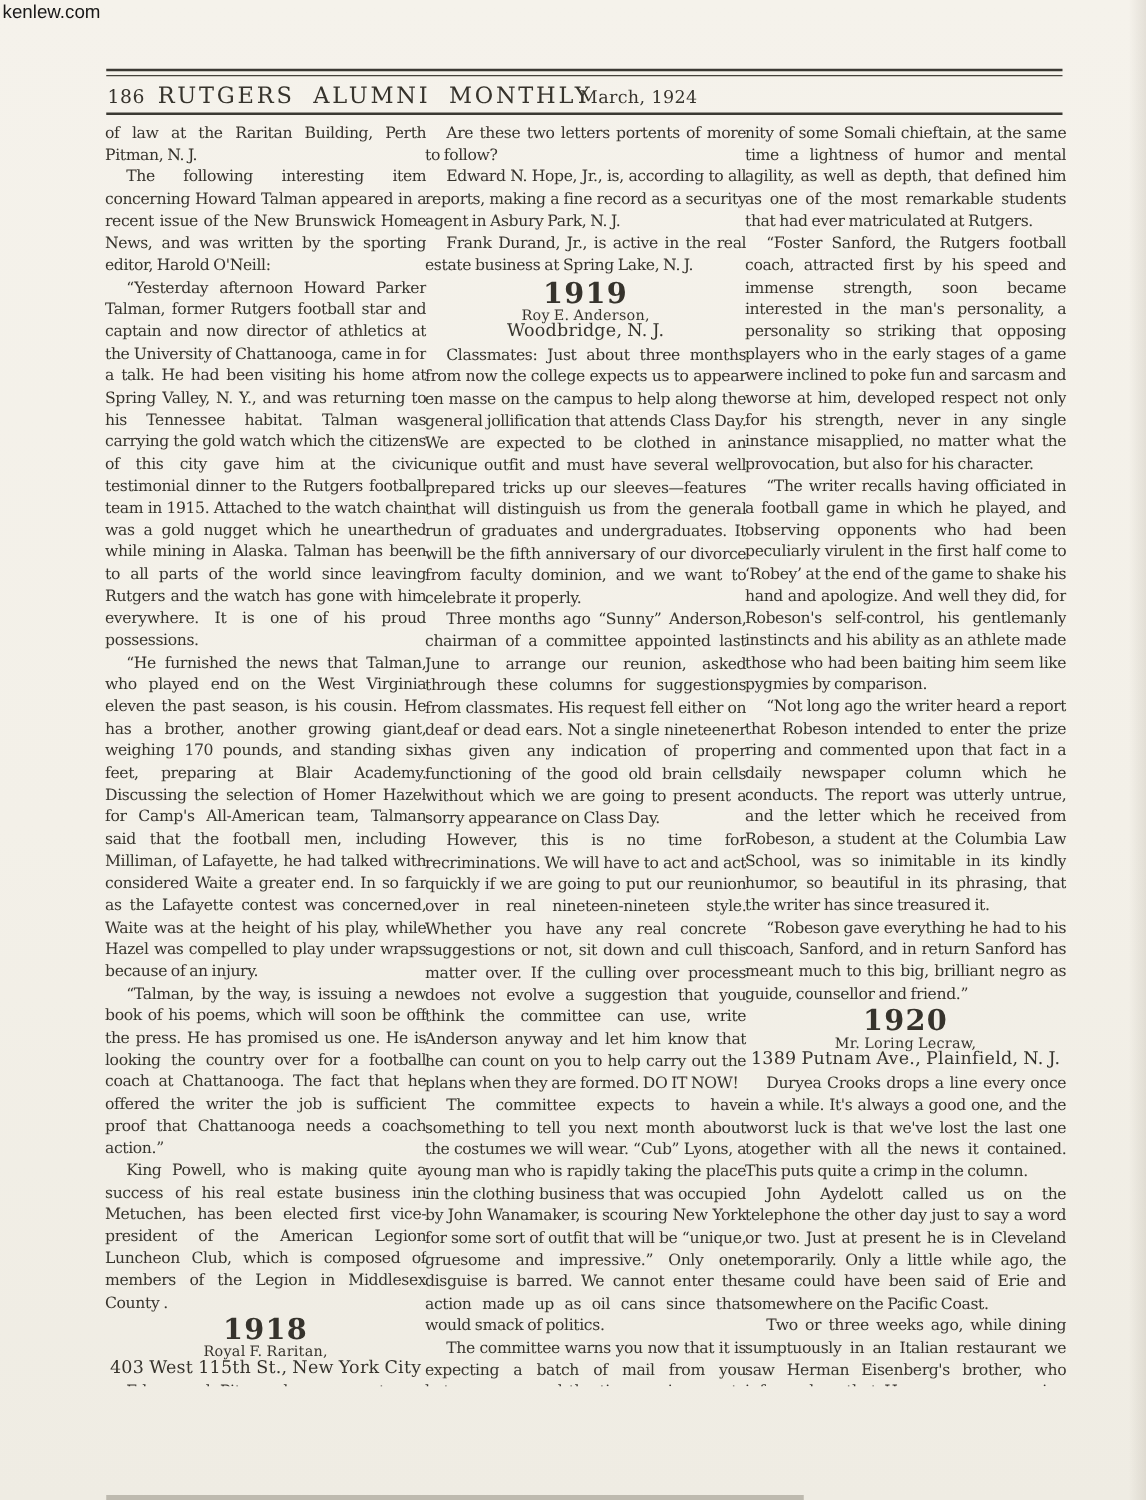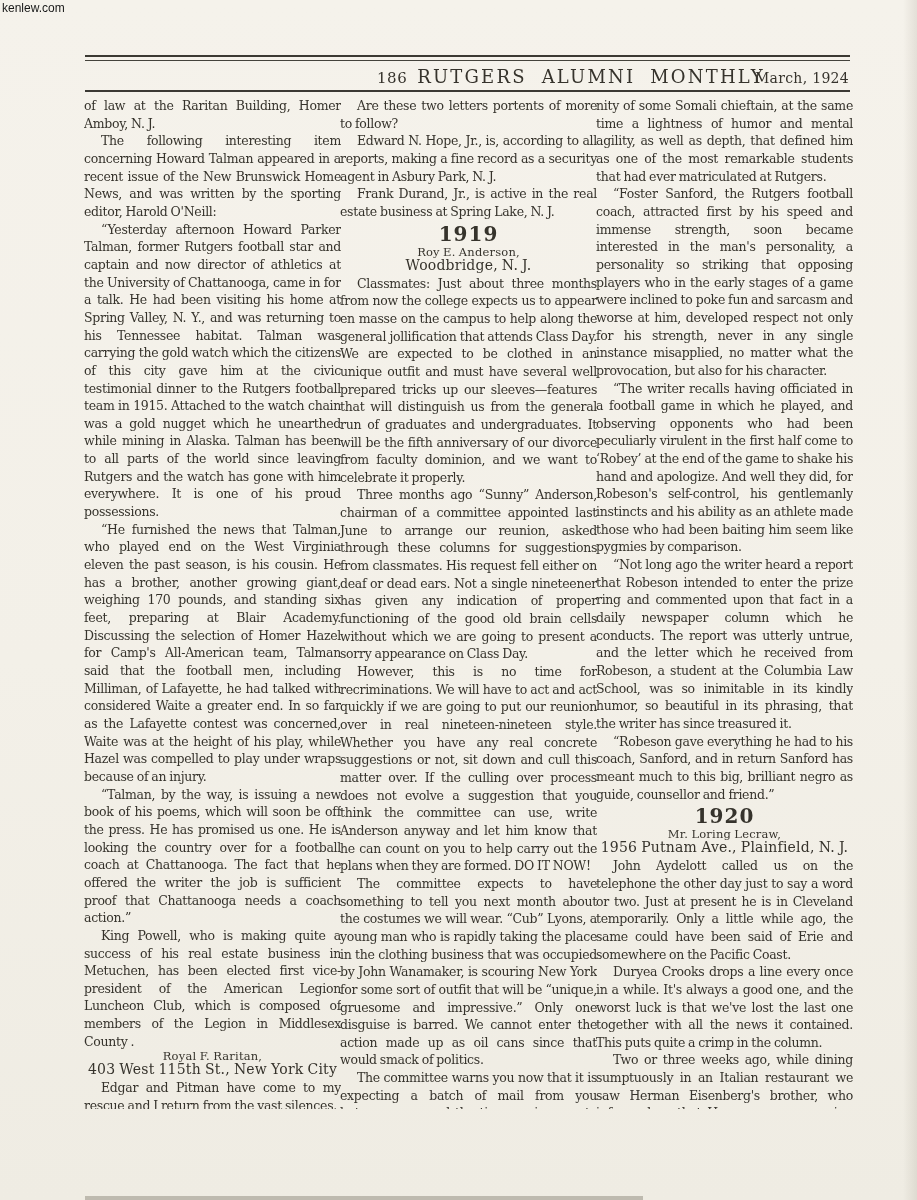--- a/index.html
+++ b/index.html
@@ -5,43 +5,43 @@
   html,body{margin:0;padding:0;}
   body{
     width:917px;height:1200px;position:relative;overflow:hidden;
     background:linear-gradient(180deg,#f5f2eb 0%,#f3f0e8 55%,#efece3 100%);
     font-family:"DejaVu Serif", serif;color:#36332c;
   }
   .page{position:absolute;inset:0;}
   .watermark{
     position:absolute;top:1px;left:2px;
     font-family:"Liberation Sans", sans-serif;
-    font-size:12px;color:#181818;
+    font-size:15px;color:#181818;
   }
   .header{position:absolute;left:85px;width:765px;top:55px;}
   .rule-double{height:3px;border-top:2.5px solid #3b3933;border-bottom:1px solid #45433c;}
-  .header-row{display:flex;justify-content:flex-end;align-items:baseline;padding:5px 1px 3px 1px;}
+  .header-row{display:flex;justify-content:flex-start;align-items:baseline;padding:5px 1px 3px 1px;}
   .page-number{font-size:15px;letter-spacing:.5px;}
   .journal-title{font-size:18px;letter-spacing:2.2px;word-spacing:7px;transform:translateX(10px);}
   .issue-date{font-size:14px;letter-spacing:.3px;}
   .rule-single{border-top:2px solid #3b3933;}
 
   .col{
     position:absolute;top:97px;width:257px;height:1012px;overflow:hidden;
     font-size:12.5px;line-height:17.65px;text-align:justify;
     letter-spacing:-0.3px;word-spacing:-0.6px;
   }
   .col-1{left:84px;}
   .col-2{left:340px;}
   .col-3{left:596px;}
 
   p{margin:0;}
   .para{text-indent:17px;}
   .cont{text-indent:0;}
-  .yr{font-size:20px;font-weight:bold;text-align:center;line-height:23px;margin-top:2px;letter-spacing:1px;text-indent:0;}
+  .yr{font-size:23px;font-weight:bold;text-align:center;line-height:23px;margin-top:2px;letter-spacing:1px;text-indent:0;}
   .nm{font-size:11.5px;font-weight:normal;text-align:center;line-height:13px;text-indent:0;letter-spacing:.2px;}
   .ad{font-size:14px;font-weight:normal;text-align:center;line-height:13px;margin-bottom:3px;text-indent:0;letter-spacing:.2px;}
 
   .edge-right{position:absolute;right:0;top:0;bottom:0;width:14px;
     background:linear-gradient(90deg,rgba(0,0,0,0),rgba(120,110,95,.14));}
   .bottom-scan-shadow{position:absolute;left:85px;width:558px;bottom:0;height:4px;
     background:#8d877b;opacity:.5;}
 </style>
 </head>
 <body>
@@ -54,26 +54,27 @@
     <div class="rule-double"></div>
     <div class="header-row">
       <span class="page-number">186</span>
       <span class="journal-title">RUTGERS ALUMNI MONTHLY</span>
       <span class="issue-date">March, 1924</span>
     </div>
     <div class="rule-single"></div>
   </div>
 
   <div class="col col-1">
-    <p class="cont">of law at the Raritan Building, Homer Amboy, N. J.</p>
+    <p class="cont">of law at the Raritan Building, Perth Pitman, N. J.</p>
     <p class="para">The following interesting item concerning Howard Talman appeared in a recent issue of the New Brunswick Home News, and was written by the sporting editor, Harold O'Neill:</p>
     <p class="para">“Yesterday afternoon Howard Parker Talman, former Rutgers football star and captain and now director of athletics at the University of Chattanooga, came in for a talk.  He had been visiting his home at Spring Valley, N. Y., and was returning to his Tennessee habitat.  Talman was carrying the gold watch which the citizens of this city gave him at the civic testimonial dinner to the Rutgers football team in 1915.  Attached to the watch chain was a gold nugget which he unearthed while mining in Alaska.  Talman has been to all parts of the world since leaving Rutgers and the watch has gone with him everywhere.  It is one of his proud possessions.</p>
     <p class="para">“He furnished the news that Talman, who played end on the West Virginia eleven the past season, is his cousin.  He has a brother, another growing giant, weighing 170 pounds, and standing six feet, preparing at Blair Academy.  Discussing the selection of Homer Hazel for Camp's All-American team, Talman said that the football men, including Milliman, of Lafayette, he had talked with considered Waite a greater end.  In so far as the Lafayette contest was concerned, Waite was at the height of his play, while Hazel was compelled to play under wraps because of an injury.</p>
     <p class="para">“Talman, by the way, is issuing a new book of his poems, which will soon be off the press.  He has promised us one.  He is looking the country over for a football coach at Chattanooga.  The fact that he offered the writer the job is sufficient proof that Chattanooga needs a coach action.”</p>
     <p class="para">King Powell, who is making quite a success of his real estate business in Metuchen, has been elected first vice-president of the American Legion Luncheon Club, which is composed of members of the Legion in Middlesex County .</p>
+    <p class="yr">1918</p>
     <p class="nm">Royal F. Raritan,</p>
     <p class="ad">403 West 115th St., New York City</p>
     <p class="para">Edgar and Pitman have come to my rescue and I return from the vast silences.</p>
 
   </div>
 
   <div class="col col-2">
     <p class="para">Are these two letters portents of more to follow?</p>
     <p class="para">Edward N. Hope, Jr., is, according to all reports, making a fine record as a security agent in Asbury Park, N. J.</p>
     <p class="para">Frank Durand, Jr., is active in the real estate business at Spring Lake, N. J.</p>
@@ -89,22 +90,22 @@
   </div>
 
   <div class="col col-3">
     <p class="cont">nity of some Somali chieftain, at the same time a lightness of humor and mental agility, as well as depth, that defined him as one of the most remarkable students that had ever matriculated at Rutgers.</p>
     <p class="para">“Foster Sanford, the Rutgers football coach, attracted first by his speed and immense strength, soon became interested in the man's personality, a personality so striking that opposing players who in the early stages of a game were inclined to poke fun and sarcasm and worse at him, developed respect not only for his strength, never in any single instance misapplied, no matter what the provocation, but also for his character.</p>
     <p class="para">“The writer recalls having officiated in a football game in which he played, and observing opponents who had been peculiarly virulent in the first half come to ‘Robey’ at the end of the game to shake his hand and apologize.  And well they did, for Robeson's self-control, his gentlemanly instincts and his ability as an athlete made those who had been baiting him seem like pygmies by comparison.</p>
     <p class="para">“Not long ago the writer heard a report that Robeson intended to enter the prize ring and commented upon that fact in a daily newspaper column which he conducts.  The report was utterly untrue, and the letter which he received from Robeson, a student at the Columbia Law School, was so inimitable in its kindly humor, so beautiful in its phrasing, that the writer has since treasured it.</p>
     <p class="para">“Robeson gave everything he had to his coach, Sanford, and in return Sanford has meant much to this big, brilliant negro as guide, counsellor and friend.”</p>
     <p class="yr">1920</p>
     <p class="nm">Mr. Loring Lecraw,</p>
-    <p class="ad">1956 Putnam Ave., Plainfield, N. J.</p>
+    <p class="ad">1389 Putnam Ave., Plainfield, N. J.</p>
+    <p class="para">Duryea Crooks drops a line every once in a while.  It's always a good one, and the worst luck is that we've lost the last one together with all the news it contained.  This puts quite a crimp in the column.</p>
     <p class="para">John Aydelott called us on the telephone the other day just to say a word or two.  Just at present he is in Cleveland temporarily.  Only a little while ago, the same could have been said of Erie and somewhere on the Pacific Coast.</p>
-    <p class="para">Duryea Crooks drops a line every once in a while.  It's always a good one, and the worst luck is that we've lost the last one together with all the news it contained.  This puts quite a crimp in the column.</p>
     <p class="para">Two or three weeks ago, while dining sumptuously in an Italian restaurant we saw Herman Eisenberg's brother, who informed us that Herman was preparing for the ministry.</p>
 
   </div>
 
   <div class="edge-right"></div>
   <div class="bottom-scan-shadow"></div>
 </div>
 
 </body></html>

